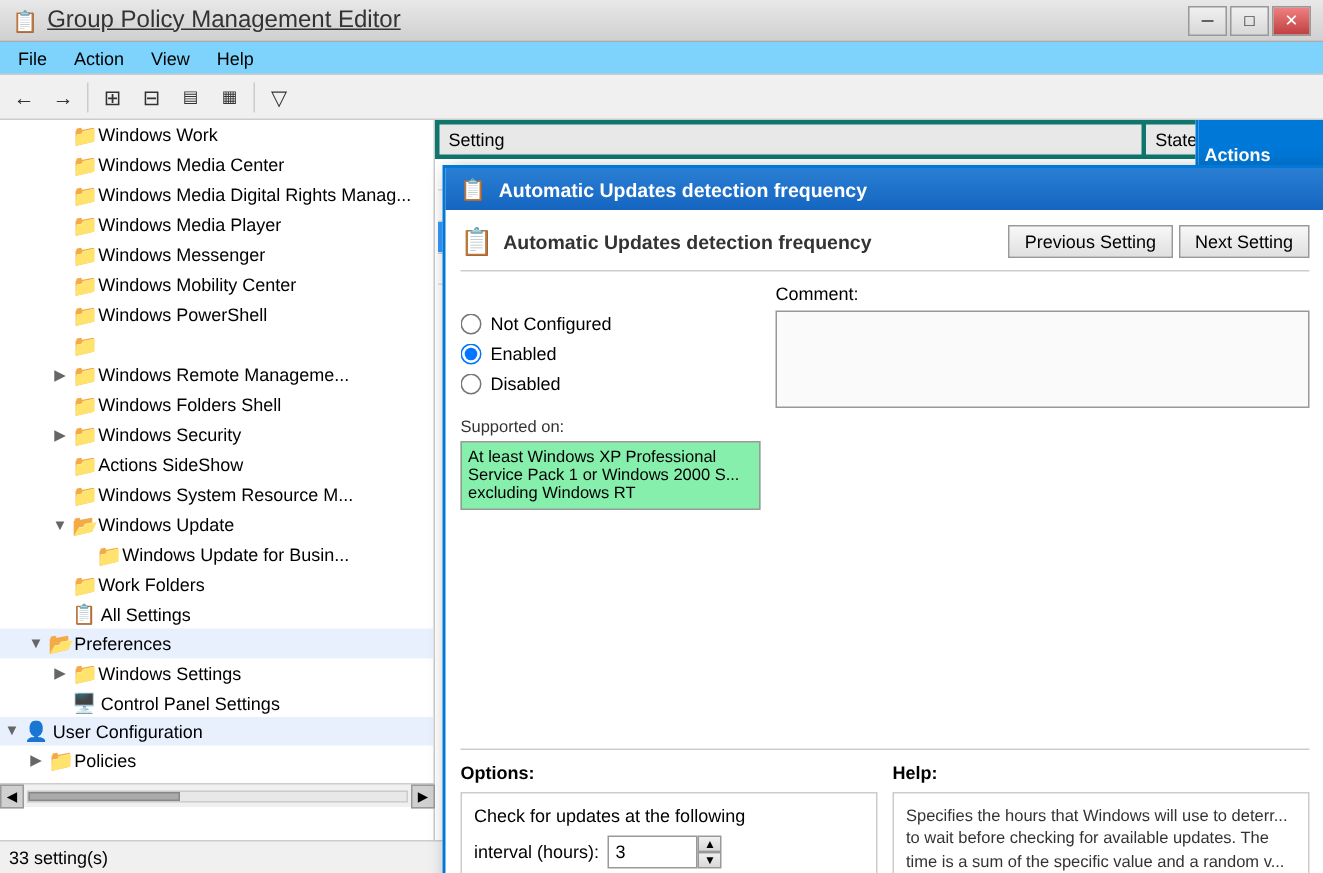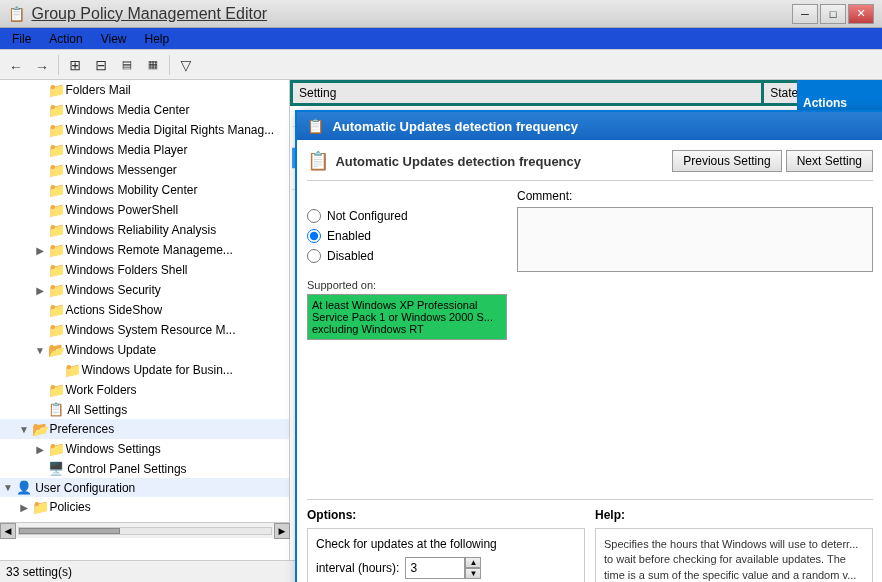--- a/index.html
+++ b/index.html
@@ -18,21 +18,21 @@
     .title-bar-left { display: flex; align-items: center; gap: 6px; }
     .title-bar-controls { display: flex; gap: 2px; }
     .title-btn {
       width: 26px; height: 20px; background: linear-gradient(to bottom, #f0f0f0, #d8d8d8);
       border: 1px solid #999; cursor: pointer; font-size: 11px; display: flex; align-items: center; justify-content: center;
     }
     .title-btn.close { background: linear-gradient(to bottom, #f08080, #c04040); color: white; }
 
     
     .menu-bar {
-      background: #1d4ed8;
+      background: #7dd3fc;
       border-bottom: 1px solid #ccc;
       display: flex;
       padding: 2px 4px;
       height: 22px;
       align-items: center;
       gap: 2px;
     }
     .menu-item {
       padding: 2px 8px;
       cursor: pointer;
@@ -267,21 +267,21 @@
 <div class="main-container">
 
   <div class="tree-panel">
     <div class="tree-content">
 
       <div class="tree-item">
         <span class="indent"></span>
           <span class="indent"></span>
         <span class="expand-btn"> </span>
         <span class="folder-yellow">📁</span>
-        <span class="item-label">Folders Mail</span>
+        <span class="item-label">Windows Work</span>
       </div>
       <div class="tree-item">
         <span class="indent"></span>
           <span class="indent"></span>
         <span class="expand-btn"> </span>
         <span class="folder-yellow">📁</span>
         <span class="item-label">Windows Media Center</span>
       </div>
       <div class="tree-item">
         <span class="indent"></span>
@@ -316,21 +316,20 @@
           <span class="indent"></span>
         <span class="expand-btn"> </span>
         <span class="folder-yellow">📁</span>
         <span class="item-label">Windows PowerShell</span>
       </div>
       <div class="tree-item">
         <span class="indent"></span>
           <span class="indent"></span>
         <span class="expand-btn"> </span>
         <span class="folder-yellow">📁</span>
-        <span class="item-label">Windows Reliability Analysis</span>
       </div>
       <div class="tree-item">
         <span class="indent"></span>
           <span class="indent"></span>
         <span class="expand-btn">▶</span>
         <span class="folder-yellow">📁</span>
         <span class="item-label">Windows Remote Manageme...</span>
       </div>
       <div class="tree-item">
         <span class="indent"></span>
@@ -523,21 +522,21 @@
                 <span>Enabled</span>
               </label>
               <label class="radio-item">
                 <input type="radio" class="radio-input" name="policy" style="">
                 <span>Disabled</span>
               </label>
             </div>
 
             <div style="margin-top: 16px;">
               <div style="font-size:11px; color:#333; margin-bottom:3px;">Supported on:</div>
-              <div style="border:1px solid #999; padding:4px; font-size:11px; background:#22c55e; min-height:36px;">At least Windows XP Professional Service Pack 1 or Windows 2000 S... excluding Windows RT</div>
+              <div style="border:1px solid #999; padding:4px; font-size:11px; background:#86efac; min-height:36px;">At least Windows XP Professional Service Pack 1 or Windows 2000 S... excluding Windows RT</div>
             </div>
           </div>
 
           <div class="modal-right">
             <div style="font-size:12px; margin-bottom:4px;">Comment:</div>
             <textarea class="comment-box" style="width: 100%; height: 65px; border: 1px solid rgb(153, 153, 153); padding: 4px; font-size: 11px; resize: none; background: rgb(250, 250, 250);"></textarea>
           </div>
         </div>
 
         <div class="options-help-row">

